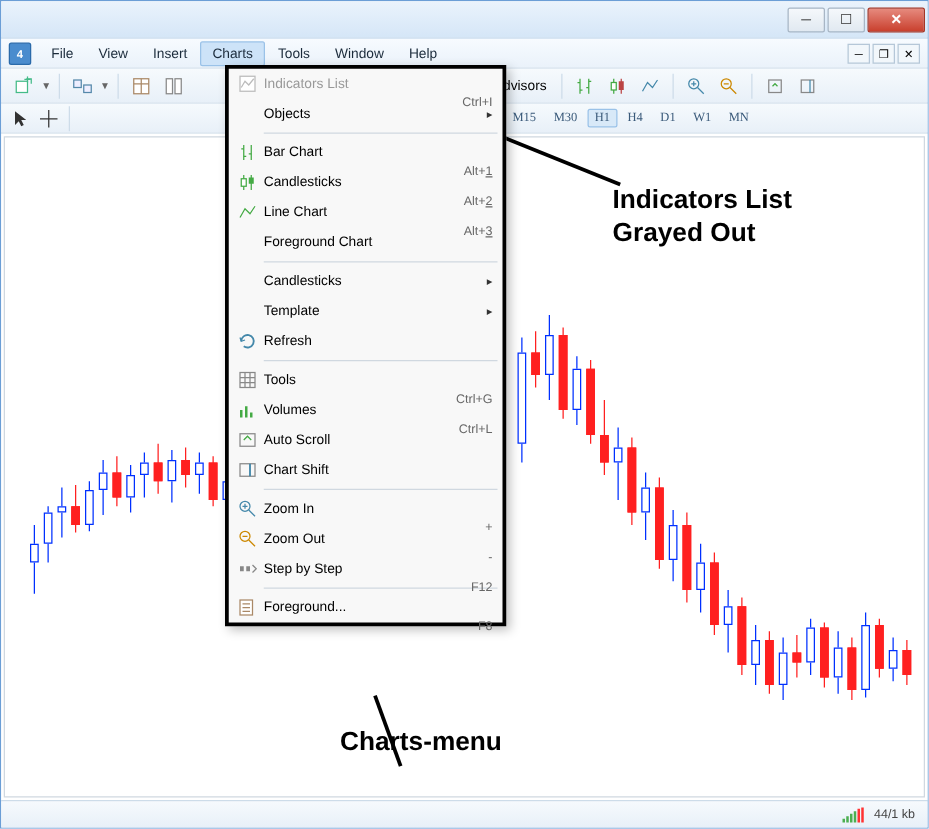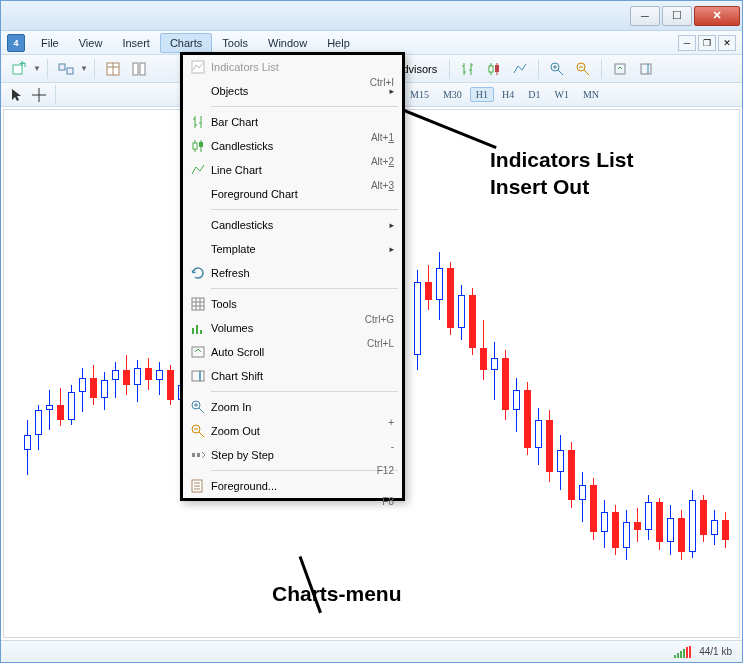--- a/index.html
+++ b/index.html
@@ -772,18 +772,18 @@
           <line x1="4" y1="11" x2="10" y2="11" stroke="#a86"></line>
         </svg>
       </span>
       <span class="dd-label">Foreground...</span>
       <span class="dd-shortcut">F8</span>
     </div>
   </div>
 
 <div class="annotation" style="top:146px;left:490px">
   <span>Indicators List</span><br>
-  <span>Insert Out</span>
+  <span>Grayed Out</span>
 </div>
 <div class="arrow-line" style="top:75px;left:320px;width:190px;transform:rotate(22deg)"></div>
 
 <div class="annotation" style="top:580px;left:272px">Charts-menu</div>
 <div class="arrow-line" style="top:555px;left:300px;width:60px;transform:rotate(70deg)"></div>
 
 </body></html>

